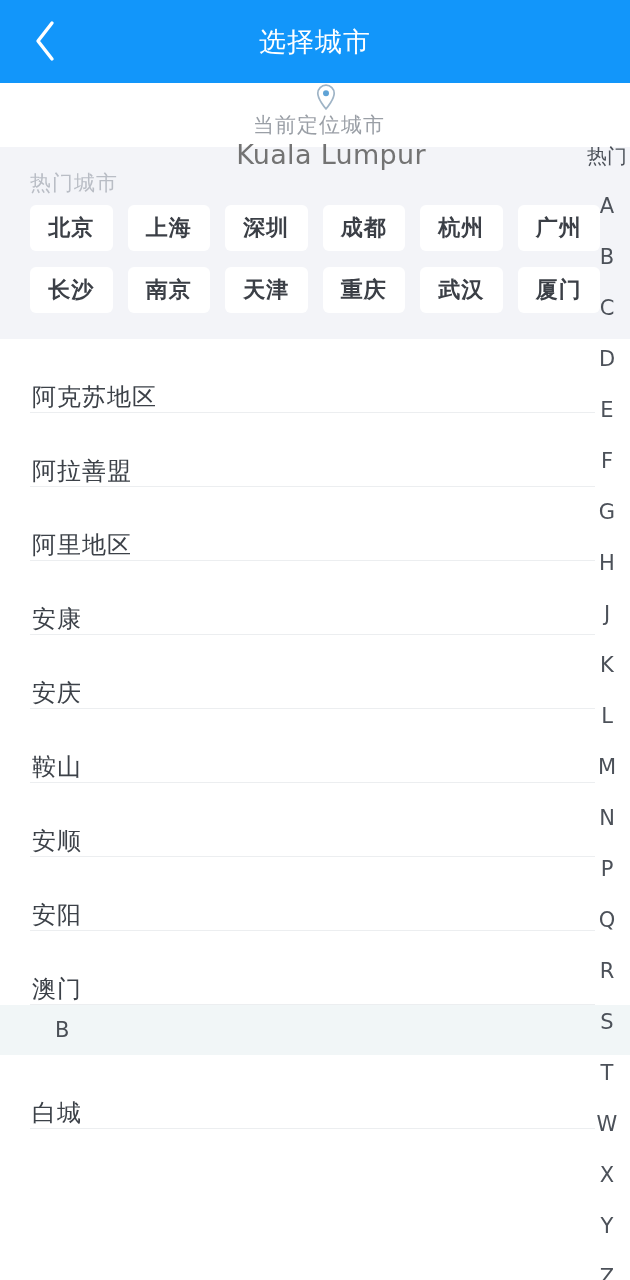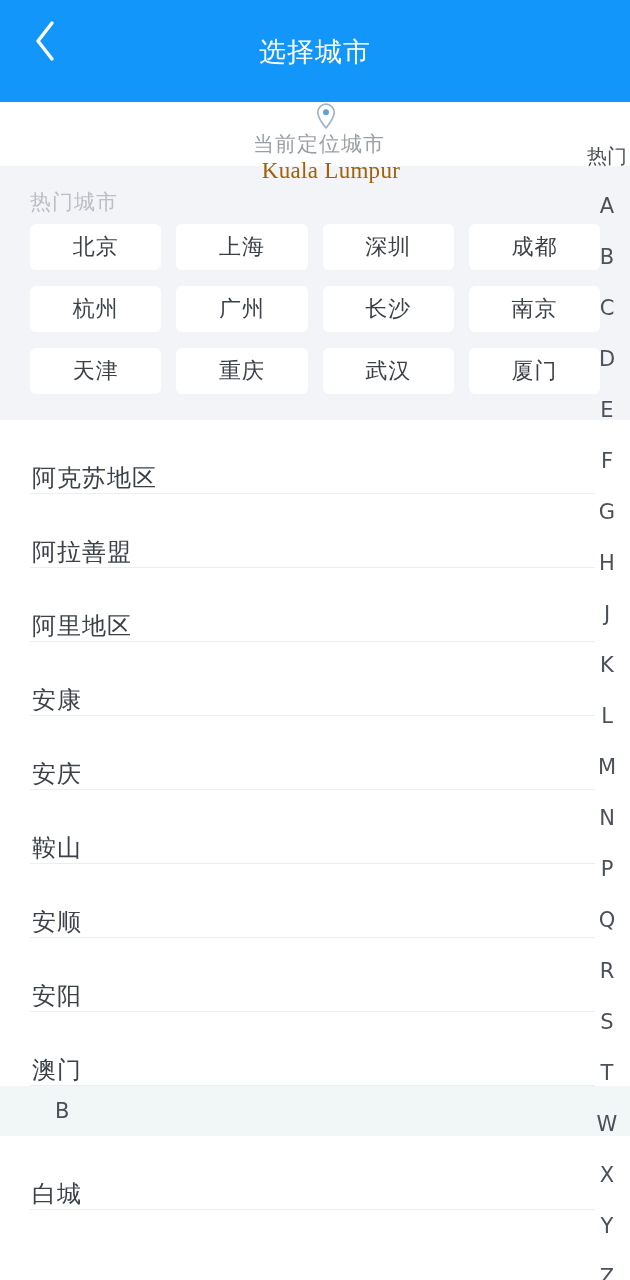--- a/index.html
+++ b/index.html
@@ -7,21 +7,21 @@
     width:630px; height:1280px;
     background:#ffffff;
     font-family:"DejaVu Sans","Liberation Sans",sans-serif;
     overflow:hidden;
   }
   #app { position:relative; width:630px; height:1280px; overflow:hidden; background:#fff; }
 
   
   .navbar {
     position:relative;
-    height:102px;
+    height:83px;
     background:#1296fa;
     display:flex;
     align-items:center;
     justify-content:center;
   }
   .nav-back {
     position:absolute;
     left:0; top:0;
     width:90px; height:82px;
     display:flex; align-items:center; justify-content:center;
@@ -45,41 +45,41 @@
     flex-direction:column;
   }
   .pin-icon { width:24px; height:28px; margin-right:11px; display:block; flex:0 0 auto; }
   .locate-label {
     font-size:21px;
     color:#9a9fa6;
     letter-spacing:1px;
     margin-right:24px;
   }
   .locate-city {
-    font-size:23px;
-    color:#a16207;
+    font-size:27px;
+    color:#737373;
     letter-spacing:0.3px;
-    font-family:Liberation Serif, serif;
   }
 
   
   .hot-block {
     background:#f3f4f8;
     padding:22px 30px 26px 30px;
   }
   .hot-title {
     font-size:21px;
     color:#b9bdc5;
     letter-spacing:1px;
     margin-bottom:8px;
   }
   .hot-grid {
     display:grid;
-    grid-template-columns:repeat(4,1fr);
+    grid-template-columns:repeat(6,1fr);
     gap:16px 15px;
+    font-weight:bold;
   }
   .hot-pill {
     height:46px;
     background:#ffffff;
     border-radius:6px;
     display:flex;
     align-items:center;
     justify-content:center;
     font-size:22px;
     color:#3b3f46;

